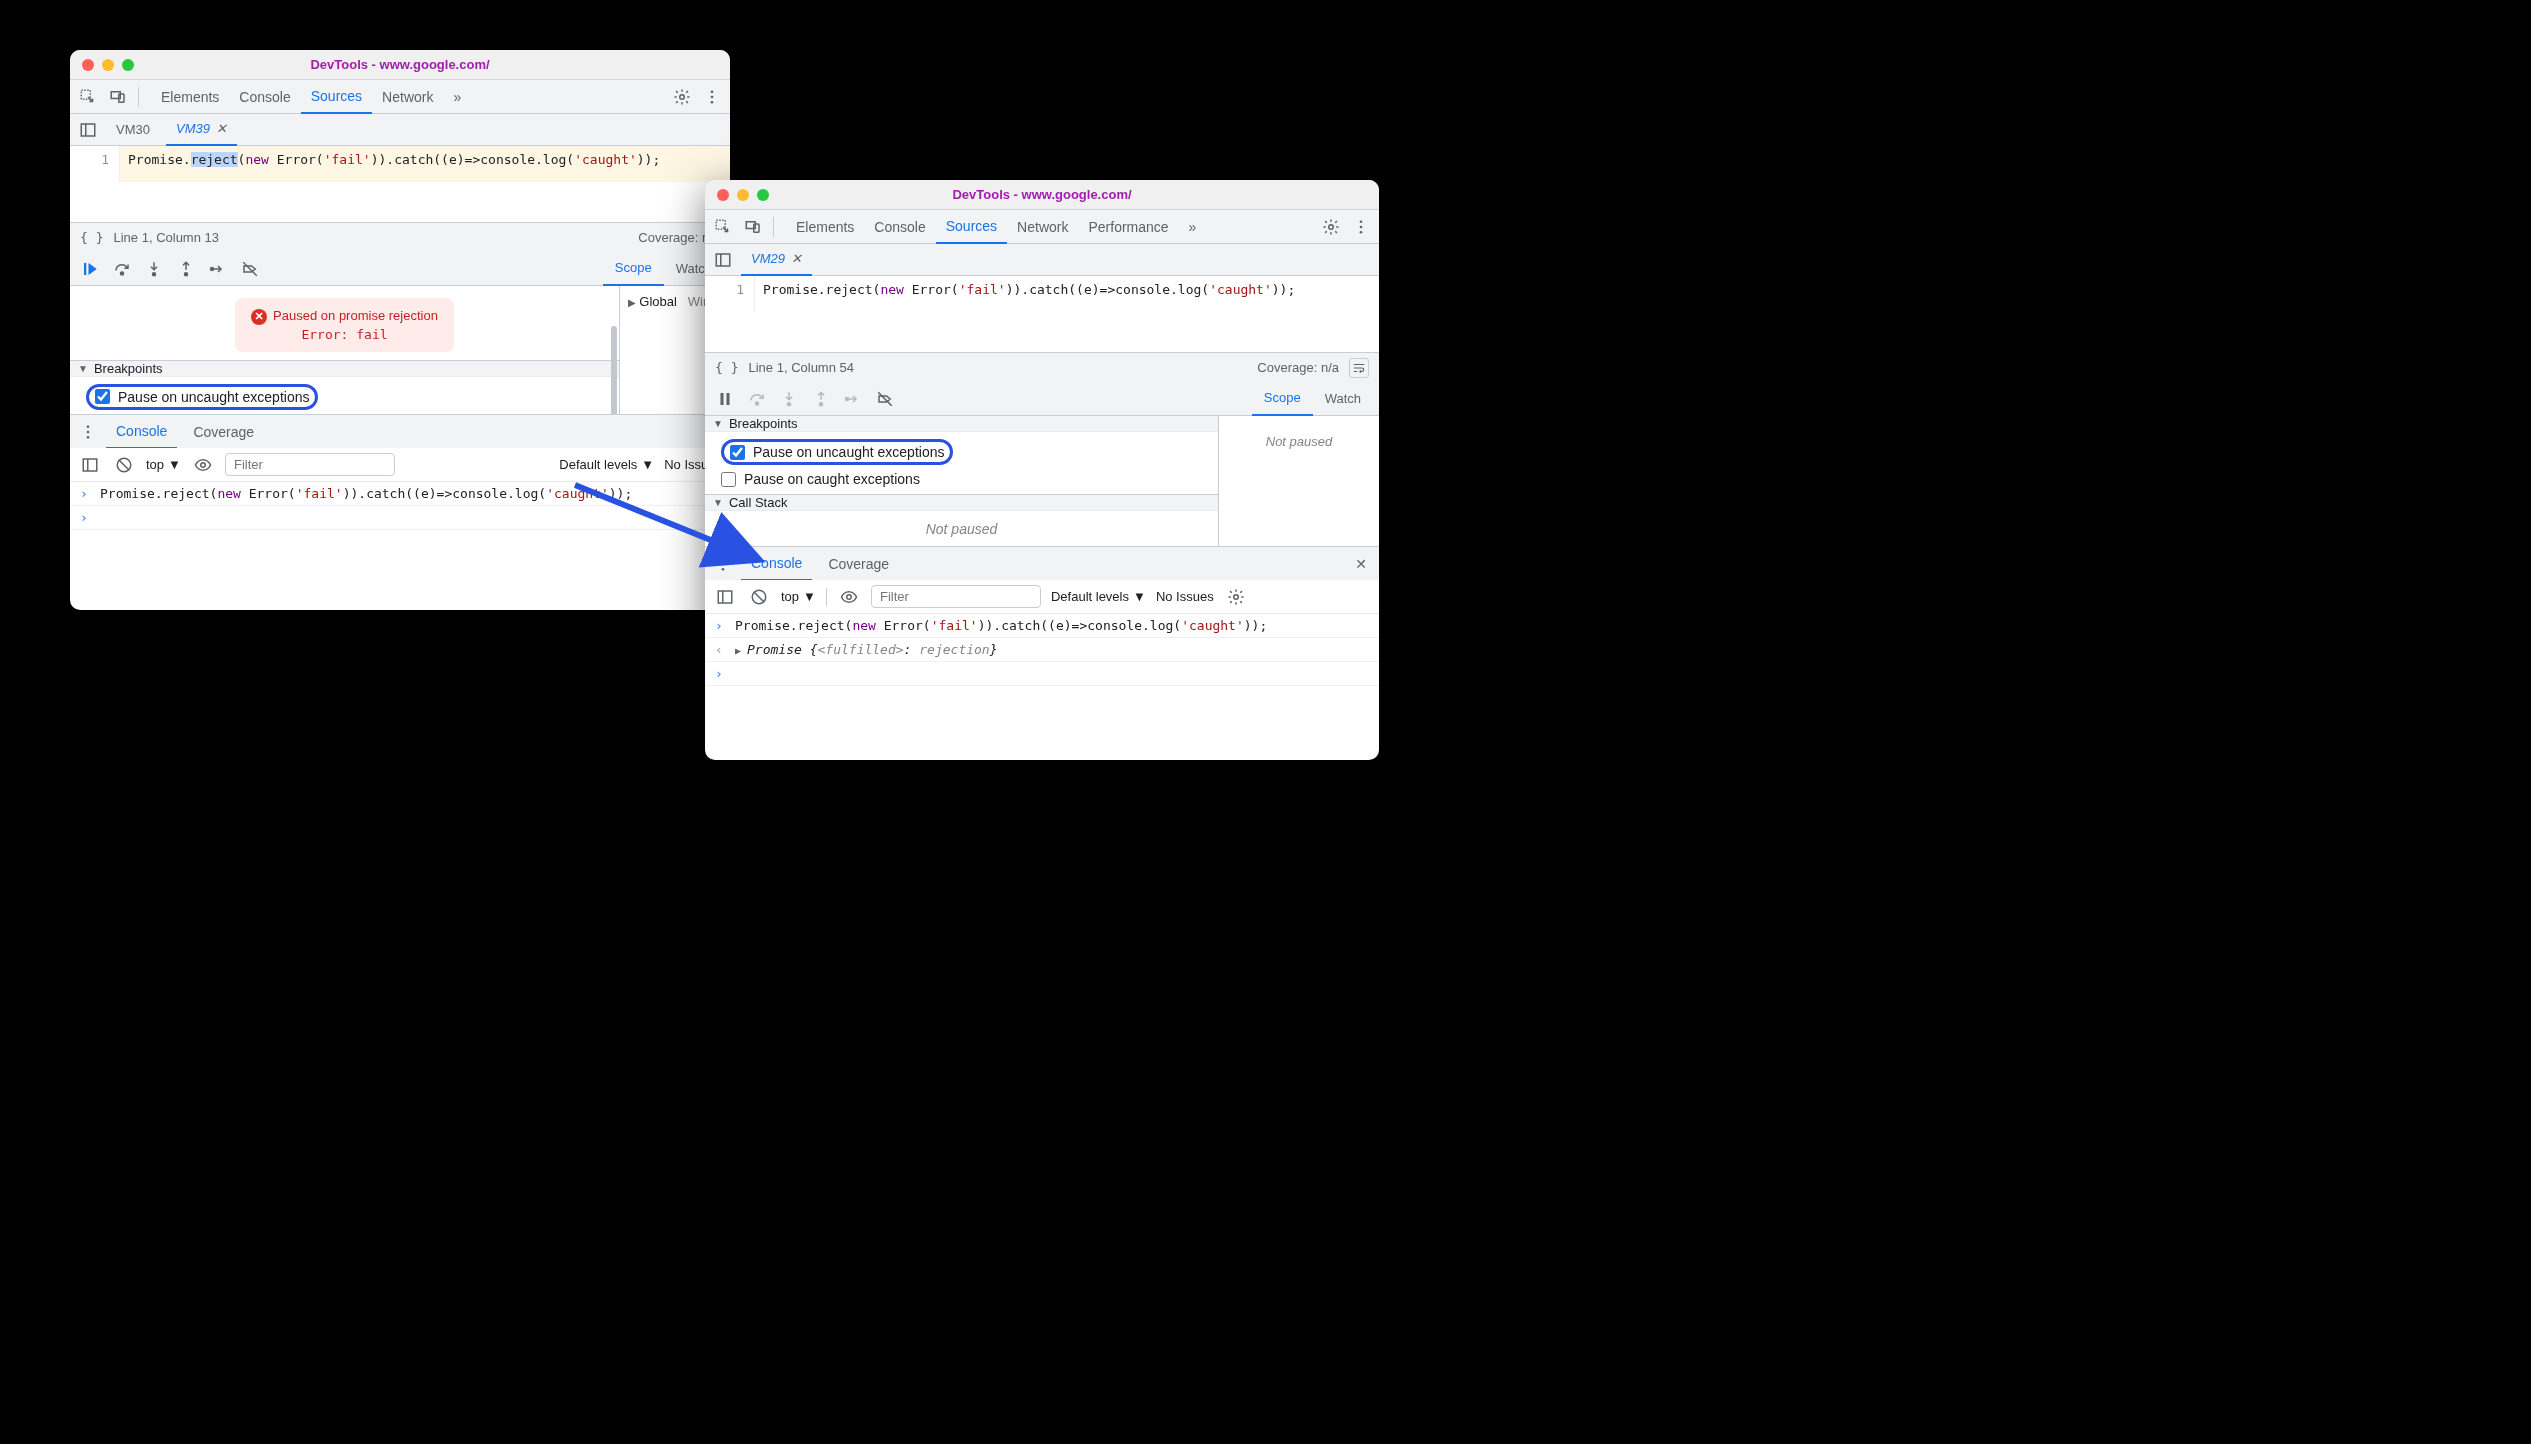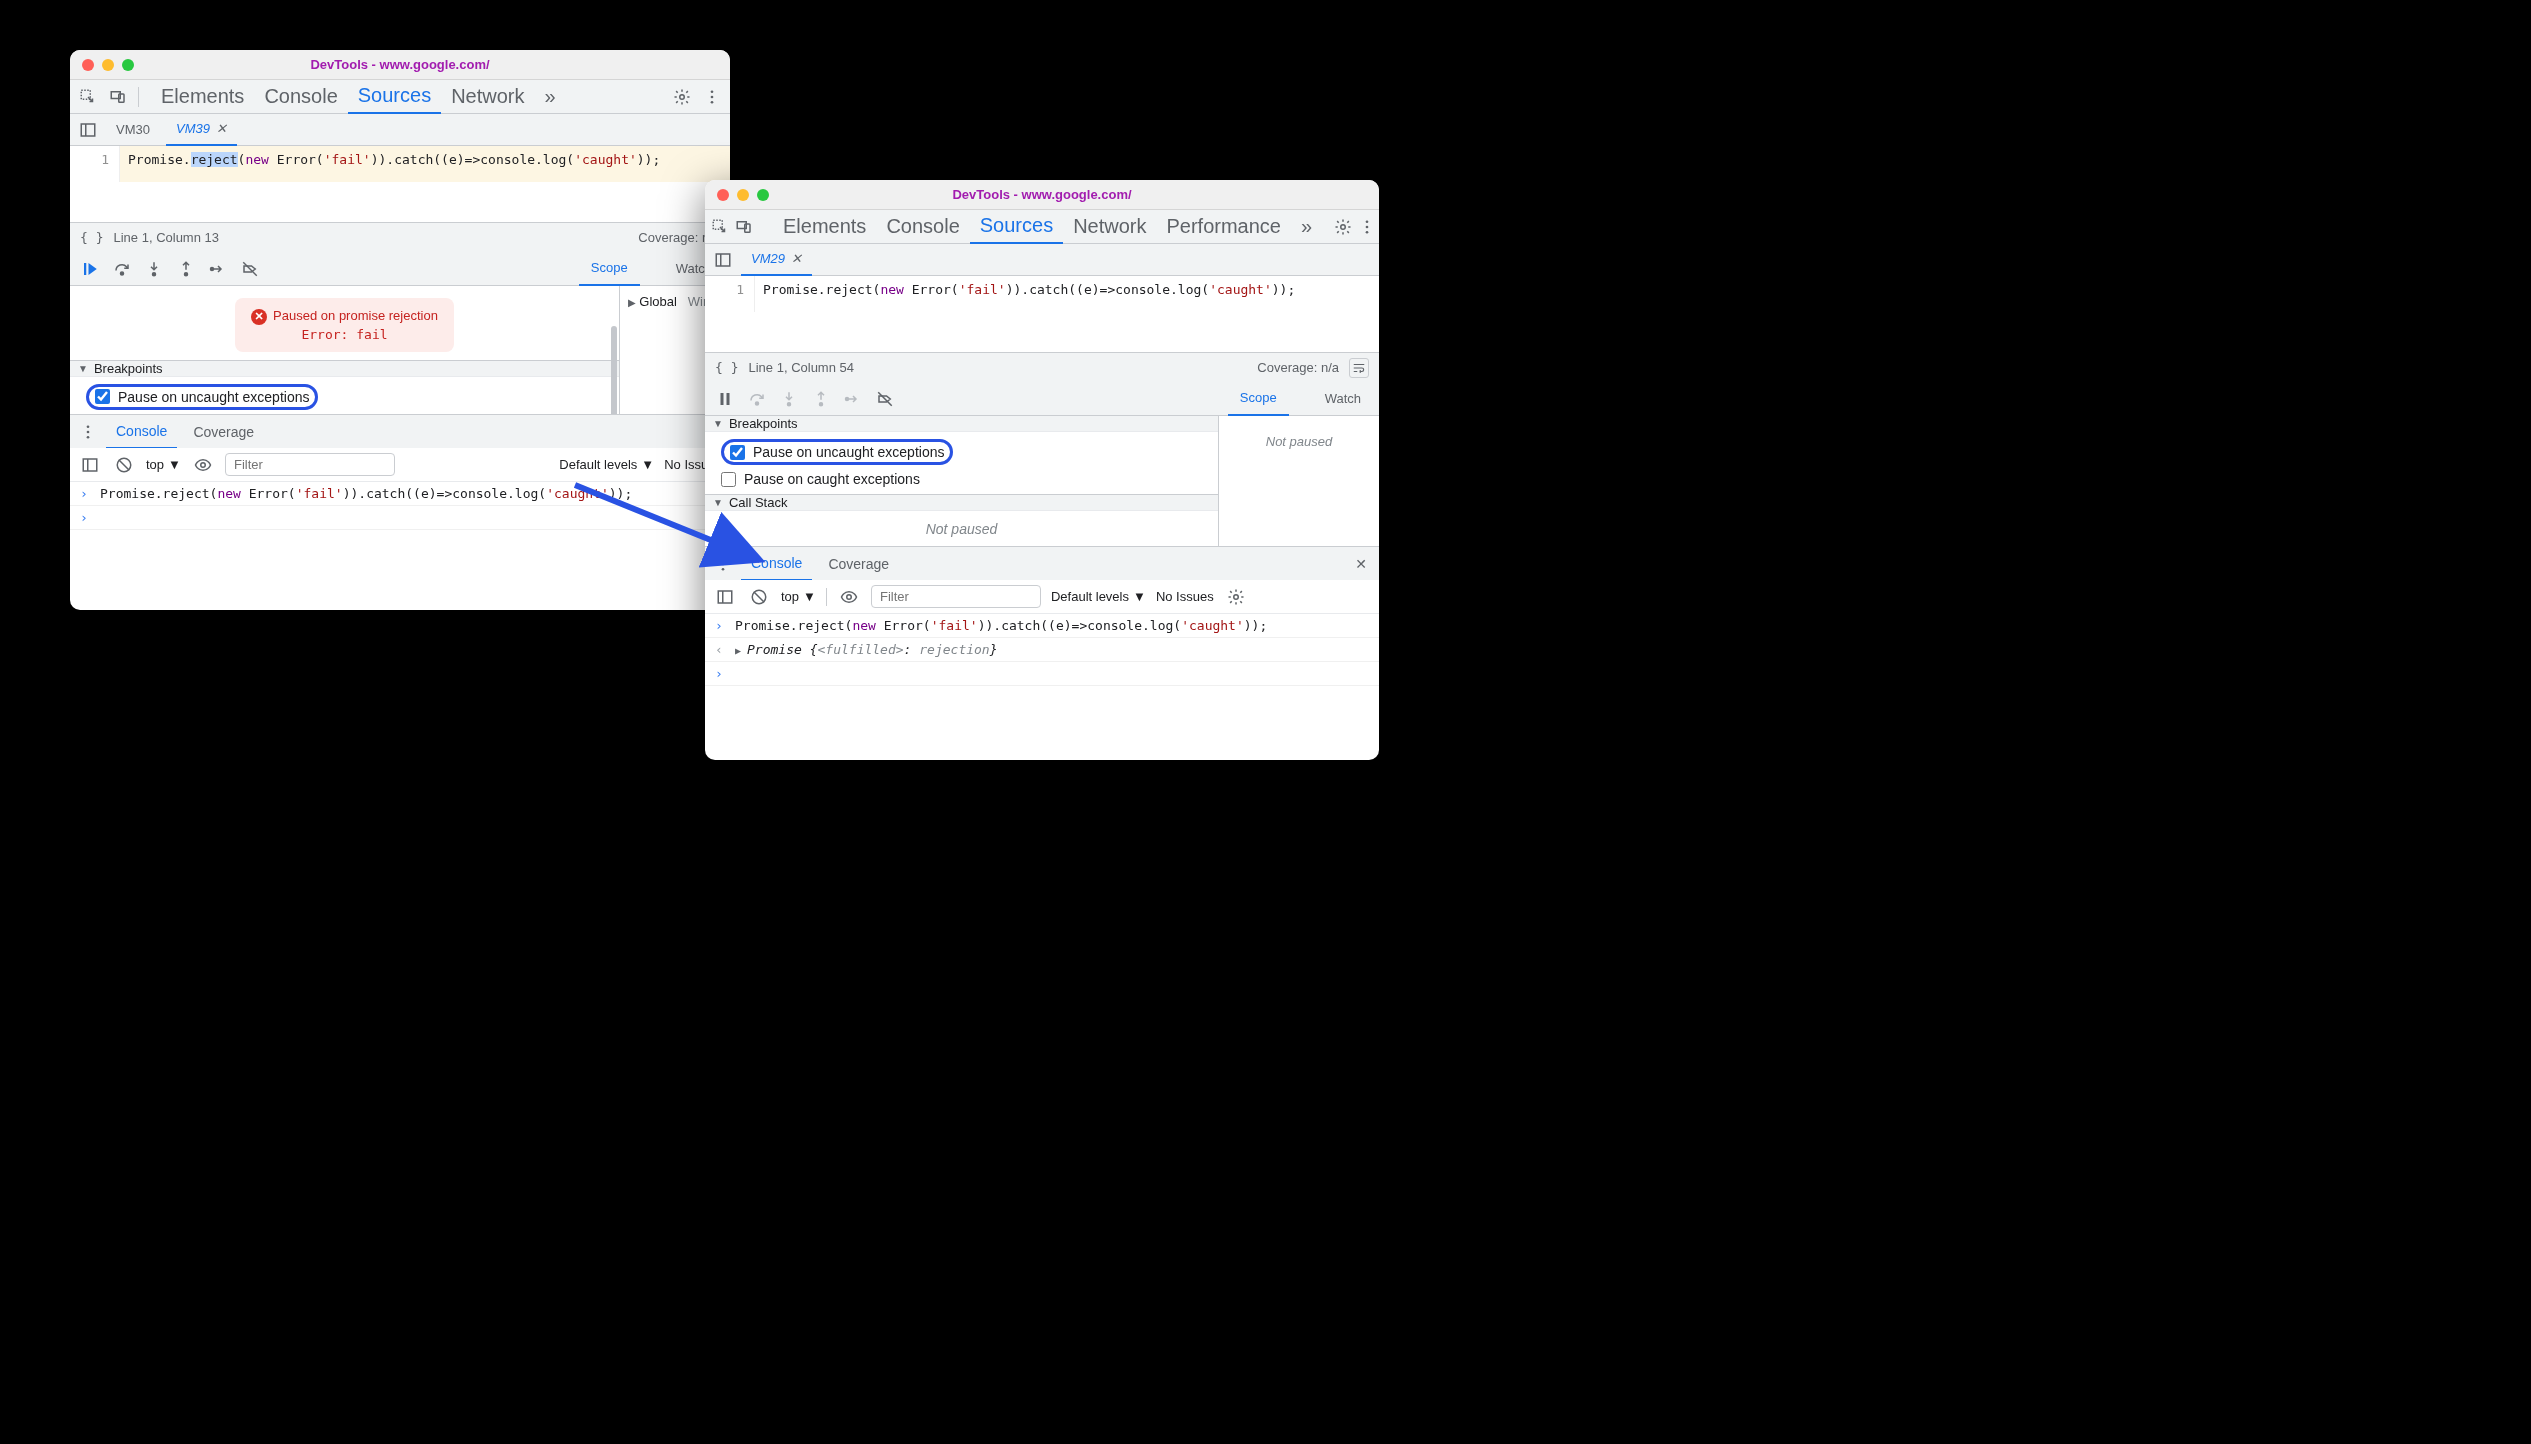--- a/index.html
+++ b/index.html
@@ -38,21 +38,21 @@
   .title { position:absolute; left:0; right:0; text-align:center; font-weight:600; font-size:13px; color:#a21caf; pointer-events:none;}
 
   .toolbar {
     height:34px; background:#f1f3f4; border-bottom:1px solid #cacdd1;
     display:flex; align-items:center; padding:0 6px; gap:6px;
   }
   .tb-icon { width:24px; height:24px; display:flex; align-items:center; justify-content:center; color:#5f6368; cursor:pointer; border-radius:4px;}
   .tb-icon svg{width:18px;height:18px;}
   .tb-divider{width:1px;height:20px;background:#cacdd1;margin:0 2px;}
   .tabs{display:flex;gap:0;margin-left:4px;}
-  .tab{padding:0 10px;height:34px;display:flex;align-items:center;color:#5f6368;cursor:pointer;font-size:20px;}
+  .tab{padding:0 10px;height:34px;display:flex;align-items:center;color:#5f6368;cursor:pointer;font-size:14px;}
   .tab.active{color:#1a73e8;border-bottom:2px solid#1a73e8;}
   .spacer{flex:1;}
 
   .subtabs{height:32px;background:#f1f3f4;border-bottom:1px solid#cacdd1;display:flex;align-items:center;padding:0 6px;gap:6px;}
   .subtab{padding:0 10px;height:32px;display:flex;align-items:center;gap:6px;cursor:pointer;font-size:13px;color:#5f6368;text-align:center;}
   .subtab.active{color:#1a73e8;border-bottom:2px solid#1a73e8;font-style:italic;}
   .close-x{font-size:13px;color:#5f6368;cursor:pointer;}
 
   .code-area{background:#fff;display:flex;font-family:Menlo,Monaco,monospace;font-size:13px;min-height:36px;}
   .gutter{width:50px;text-align:right;padding:6px 10px 6px 0;color:#919191;background:#fff;border-right:1px solid#eee;user-select:none;}
@@ -64,21 +64,21 @@
   
   .statusbar{height:30px;border-top:1px solid#cacdd1;background:#f1f3f4;display:flex;align-items:center;padding:0 10px;font-size:13px;color:#5f6368;gap:10px;}
   .statusbar .spacer{flex:1;}
 
   .dbg-bar{height:34px;border-bottom:1px solid#cacdd1;background:#f1f3f4;display:flex;align-items:center;padding:0 6px;gap:4px;}
   .dbg-btn{width:28px;height:28px;display:flex;align-items:center;justify-content:center;color:#5f6368;cursor:pointer;border-radius:4px;}
   .dbg-btn svg{width:18px;height:18px;}
   .dbg-btn.primary{color:#1a73e8;}
   .dbg-btn.disabled{color:#b7bbc0;cursor:default;}
 
-  .side-tabs{display:flex;margin-left:auto;gap:24px;}
+  .side-tabs{display:flex;margin-left:auto;}
   .side-tab{padding:0 12px;height:34px;display:flex;align-items:center;cursor:pointer;color:#5f6368;font-size:13px;}
   .side-tab.active{color:#1a73e8;border-bottom:2px solid#1a73e8;}
   
   .pane-split{display:flex;flex:1;min-height:0;}
   .pane-left{flex:1;display:flex;flex-direction:column;border-right:1px solid#cacdd1;overflow:auto;position:relative;}
   .pane-right{width:110px;padding:8px;font-size:13px;}
   .win-b .pane-right{width:160px;}
 
   .pause-banner{margin:12px auto 8px;background:#fdecea;color:#c5221f;border-radius:8px;padding:10px 16px;font-size:13px;max-width:300px;text-align:center;}
   .pause-banner .err-line{font-family:Menlo,monospace;color:#c5221f;margin-top:2px;}

